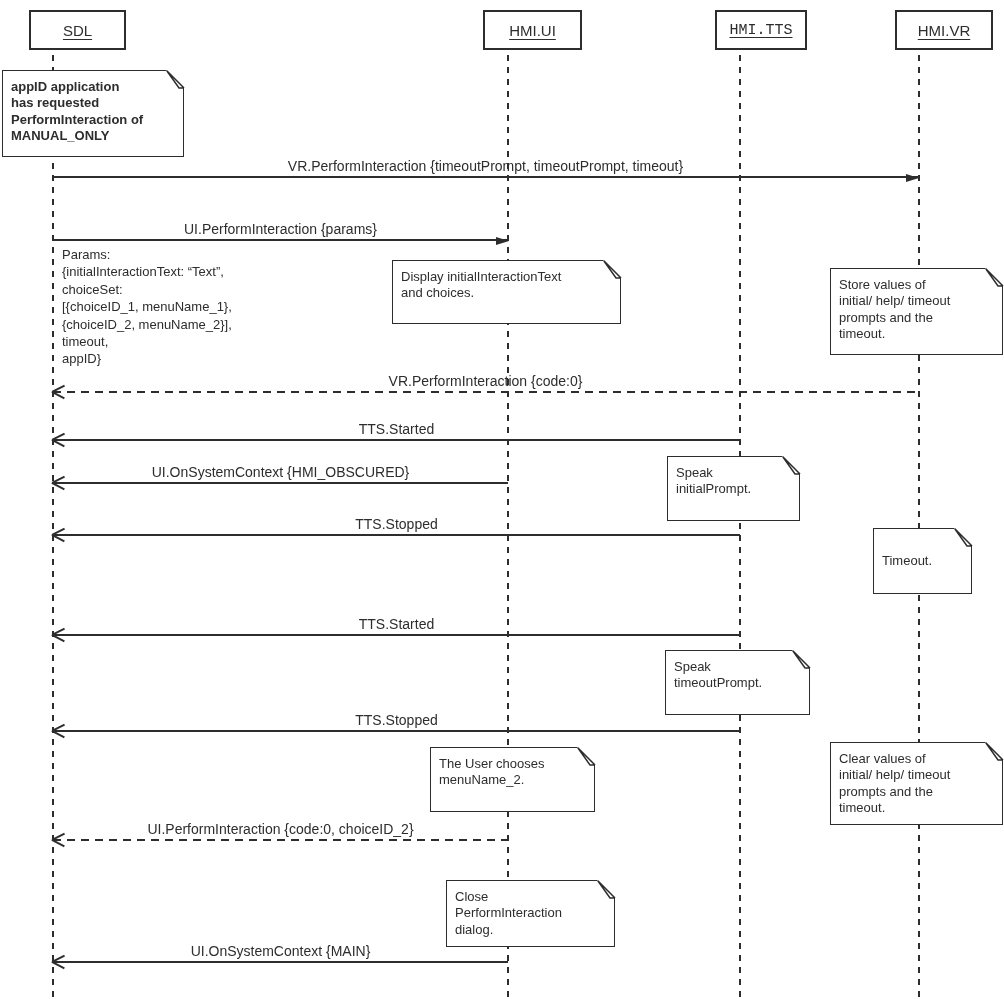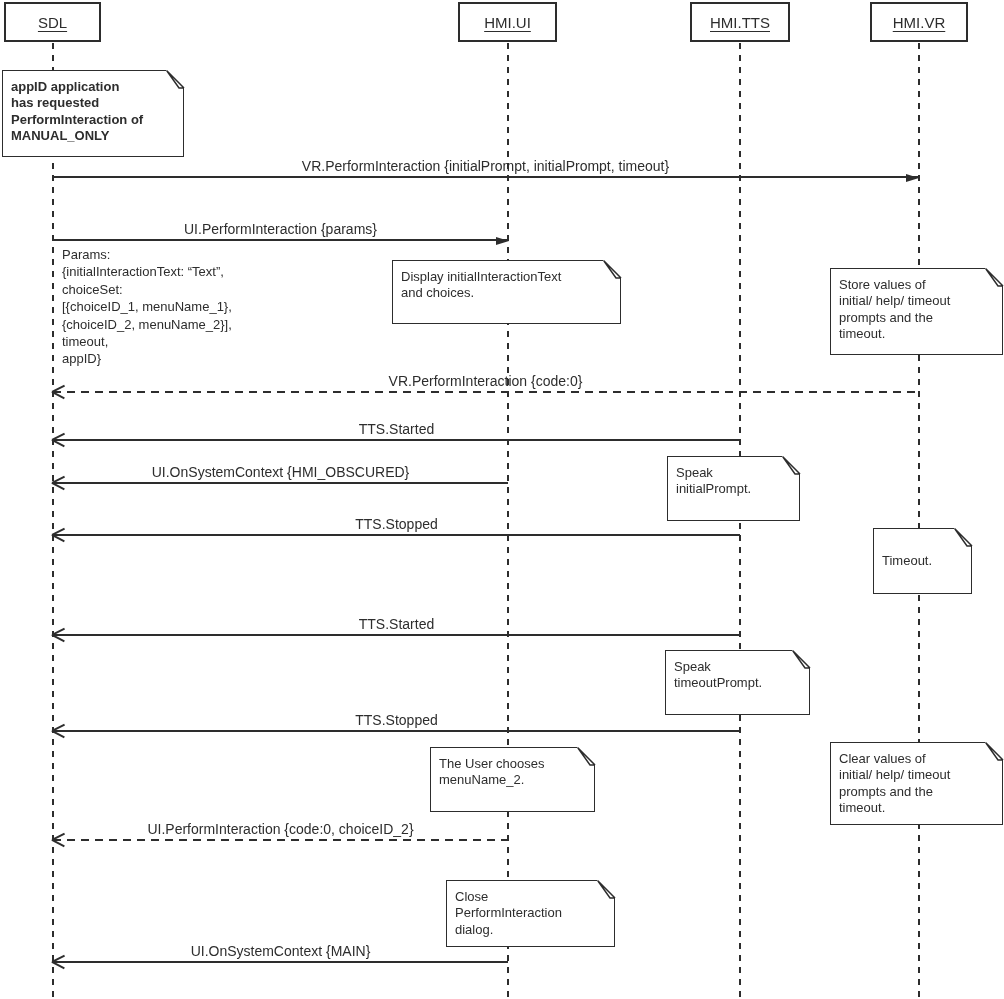--- a/index.html
+++ b/index.html
@@ -2,24 +2,24 @@
 <html><head>
 <meta charset="utf-8">
 <style>
   html,body { margin:0; padding:0; background:#fff; }
   .stage {
     position:relative; width:1004px; height:999px; background:#ffffff;
     font-family:"Liberation Sans", sans-serif; color:#2d2d2d; overflow:hidden;
   }
   
   .actor {
-    position:absolute; top:2px; height:40px; box-sizing:border-box;
+    position:absolute; top:10px; height:40px; box-sizing:border-box;
     border:2px solid #2d2d2d; background:#fff; z-index:4;
     display:flex; align-items:center; justify-content:center;
-    font-size:15px; text-decoration:underline; text-underline-offset:3px;
+    font-size:15px; text-decoration:underline; text-underline-offset:3px;margin-left:25px;
   }
   
   .lifeline {
     position:absolute; top:43px; height:956px; width:2px; z-index:1;
     background:repeating-linear-gradient(to bottom,#2d2d2d 0 6px,transparent 6px 12px);
   }
   
   .msg { position:absolute; height:26px; z-index:2; }
   .mlabel {
     position:absolute; left:0; right:0; bottom:4px; text-align:center;
@@ -59,34 +59,34 @@
 <body>
 
 <div class="stage">
 
   <div class="actor" style="left:4px;width:97px;">
     <span>SDL</span>
   </div>
   <div class="actor" style="left:458px;width:99px;">
     <span>HMI.UI</span>
   </div>
-  <div class="actor" style="left:690px;width:100px;">
+  <div class="actor" style="left:690px;width:92px;font-family:Liberation Mono, monospace;">
     <span>HMI.TTS</span>
   </div>
   <div class="actor" style="left:870px;width:98px;">
     <span>HMI.VR</span>
   </div>
 
   <div class="lifeline" style="left:52px;"></div>
   <div class="lifeline" style="left:507px;"></div>
   <div class="lifeline" style="left:739px;"></div>
   <div class="lifeline" style="left:918px;"></div>
 
   <div class="msg" style="left:53px;top:152px;width:865px;">
-    <span class="mlabel">VR.PerformInteraction {initialPrompt, initialPrompt, timeout}</span>
+    <span class="mlabel">VR.PerformInteraction {timeoutPrompt, timeoutPrompt, timeout}</span>
     <span class="mline"></span>
     <span class="head-right"></span>
   </div>
 
   <div class="msg" style="left:53px;top:215px;width:455px;">
     <span class="mlabel">UI.PerformInteraction {params}</span>
     <span class="mline"></span>
     <span class="head-right"></span>
   </div>
 

